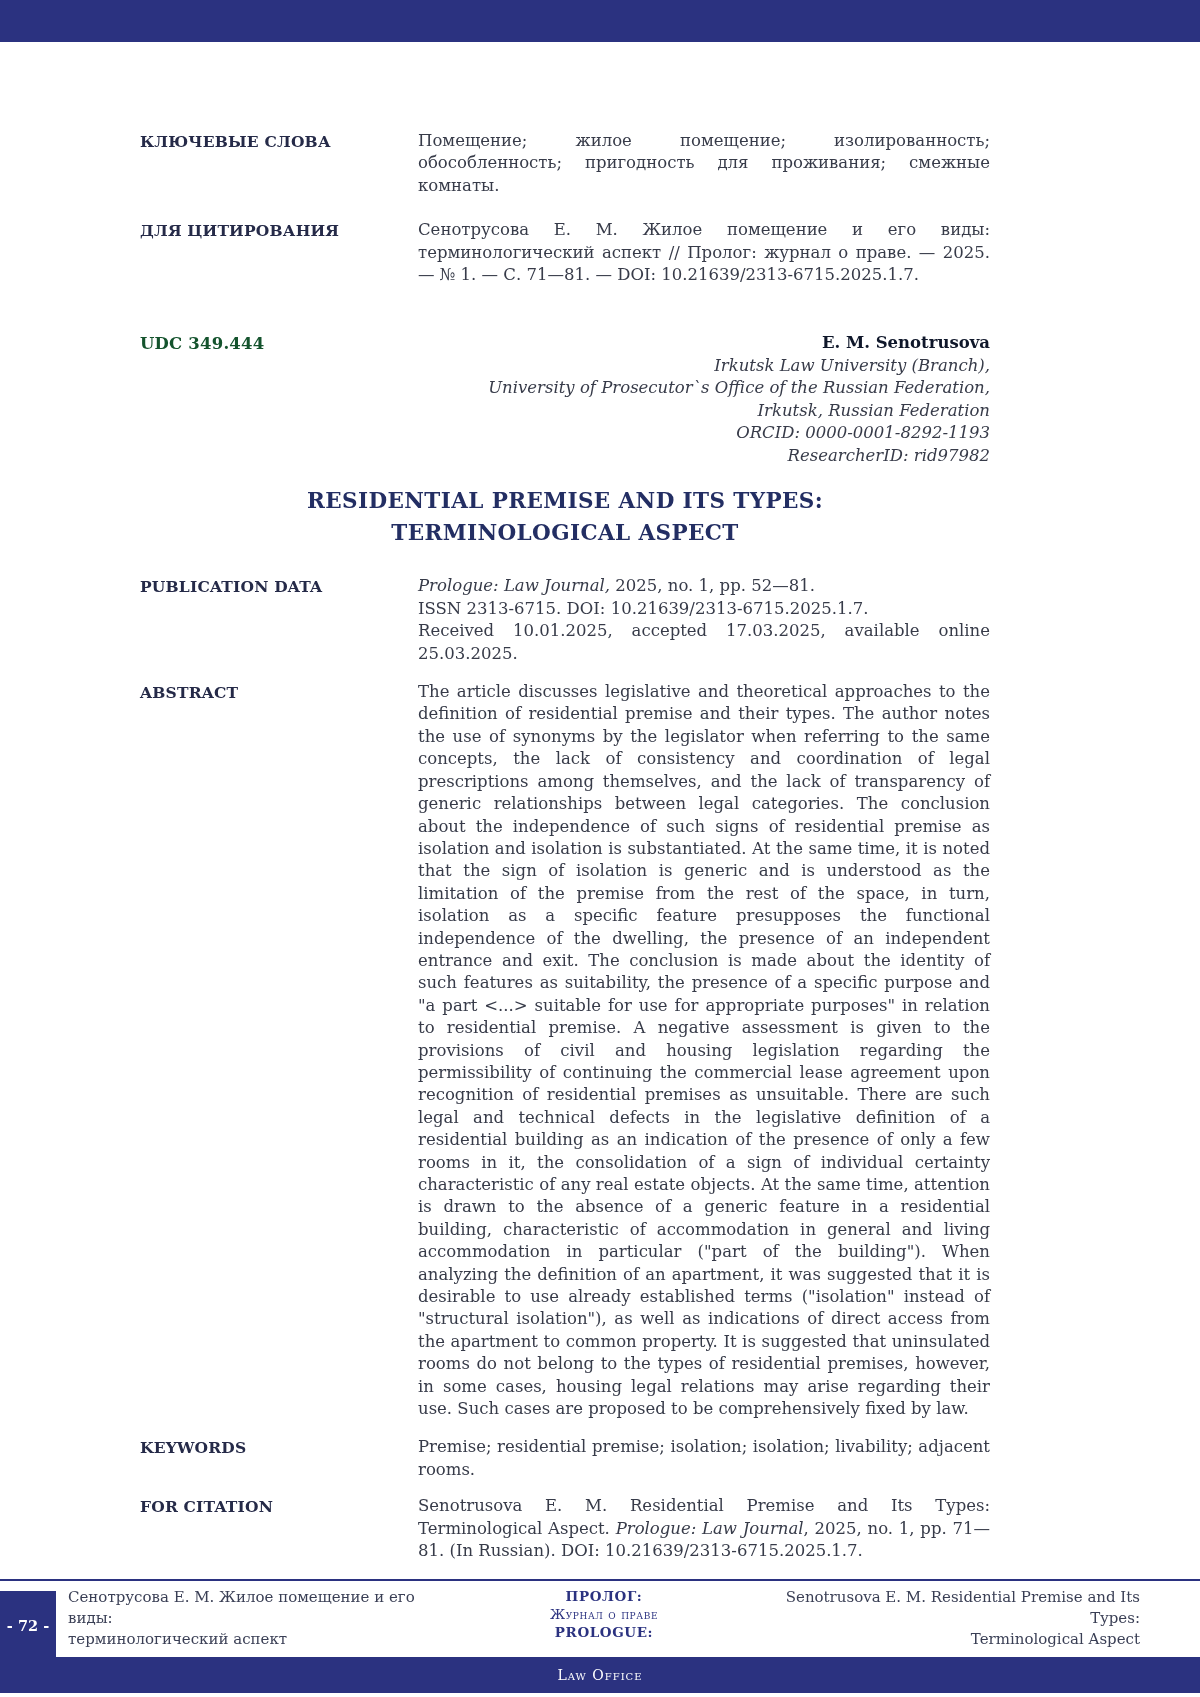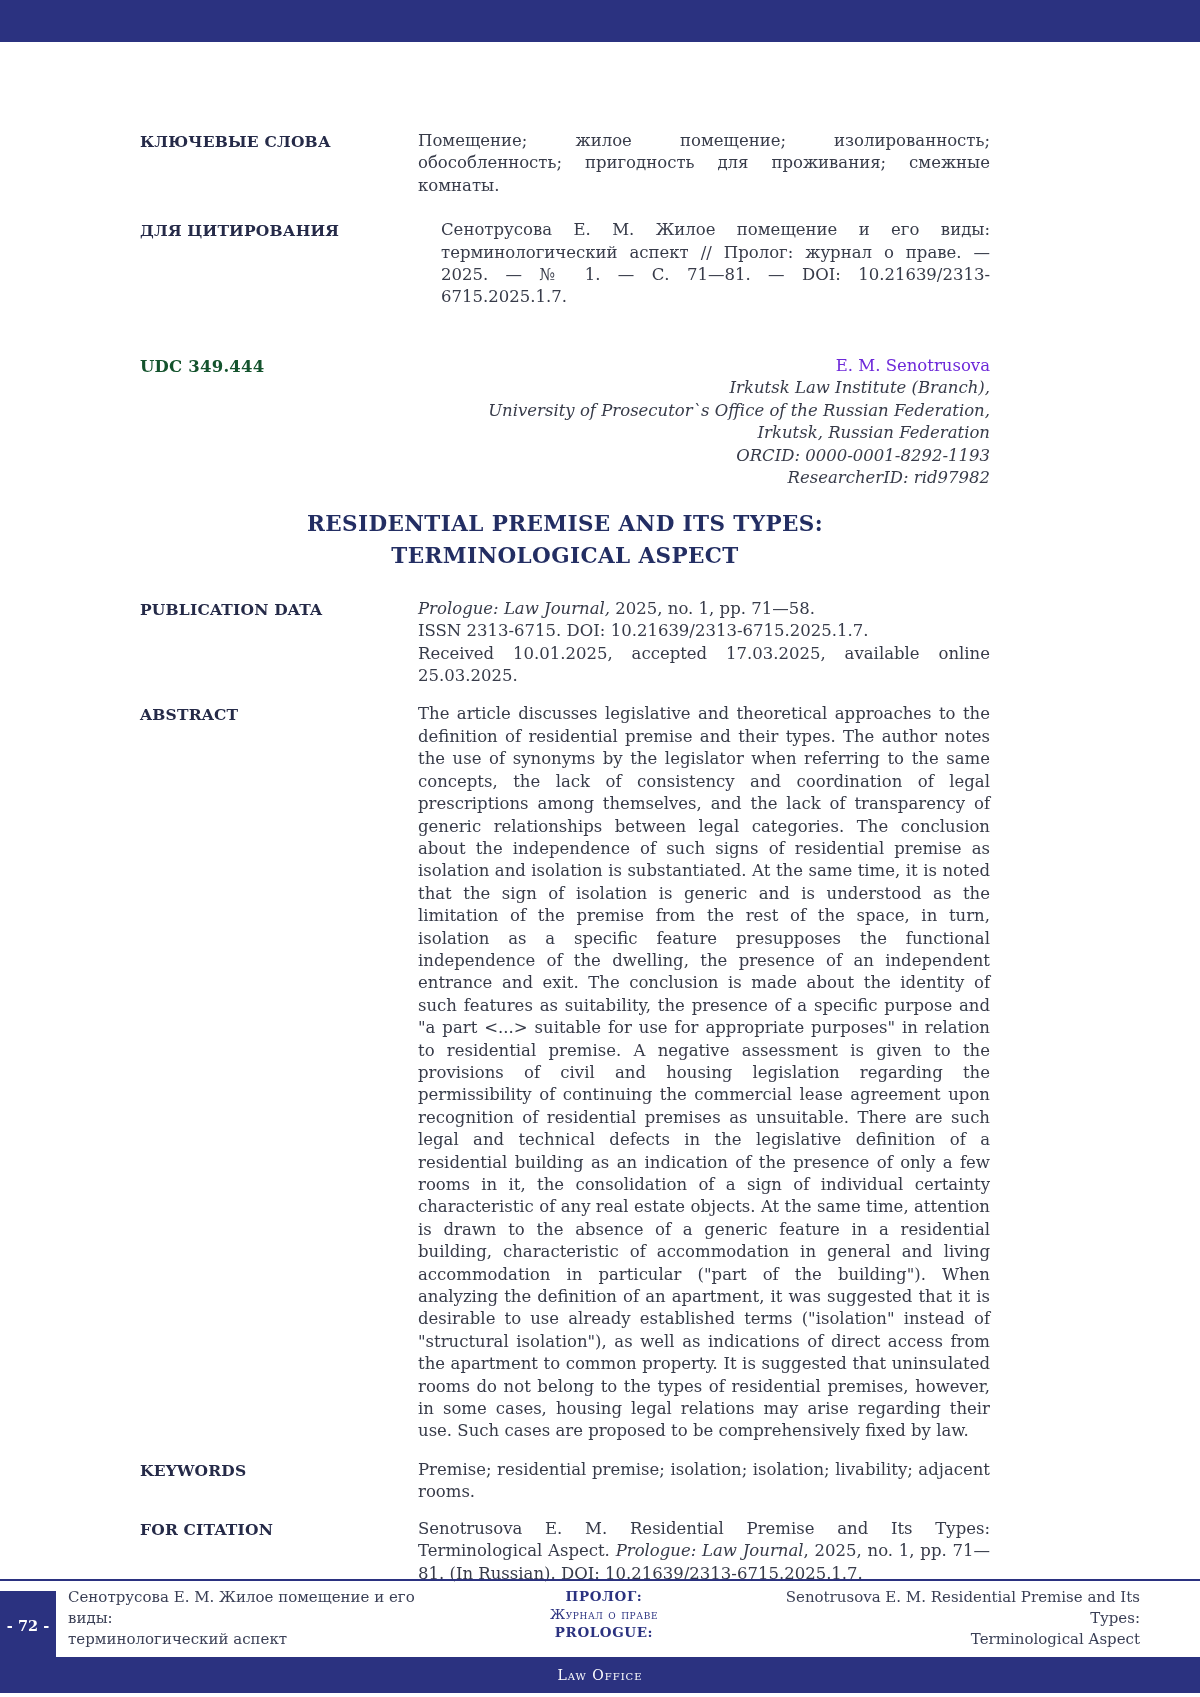--- a/index.html
+++ b/index.html
@@ -29,25 +29,25 @@
     color:#252a48;
     letter-spacing:.2px;
     padding-top:2px;
   }
   .text{
     font-size:16.5px;
     line-height:22.4px;
     text-align:justify;
   }
   .row-keywords-ru{margin-top:88px;margin-bottom:22px;}
-  .row-citation-ru{margin-bottom:46px;gap:23px;}
+  .row-citation-ru{margin-bottom:46px;}
   .row-udc{margin-bottom:18px;}
   .udc-label{font-size:16.5px;color:#14532d;}
   .author-block{text-align:right;font-size:16.5px;line-height:22.5px;}
-  .author-name{font-weight:normal;color:#6d28d9;}
+  .author-name{font-weight:bold;color:#0f172a;}
   .aff{font-style:italic;color:#373b49;}
   .title{
     text-align:center;
     font-size:21.5px;
     line-height:32px;
     font-weight:bold;
     color:#232e63;
     letter-spacing:.4px;
     margin:4px 0 26px 0;
   }
@@ -125,37 +125,37 @@
 
     <div class="row row-citation-ru">
       <div class="label">ДЛЯ ЦИТИРОВАНИЯ</div>
       <div class="text">Сенотрусова Е. М. Жилое помещение и его виды: терминологический аспект // Пролог: журнал о праве. — 2025. — № 1. — С. 71—81. — DOI: 10.21639/2313-6715.2025.1.7.</div>
     </div>
 
     <div class="row row-udc">
       <div class="label udc-label">UDC 349.444</div>
       <div class="author-block">
         <div class="author-name">E. M. Senotrusova</div>
-        <div class="aff">Irkutsk Law Institute (Branch),</div>
+        <div class="aff">Irkutsk Law University (Branch),</div>
         <div class="aff">University of Prosecutor`s Office of the Russian Federation,</div>
         <div class="aff">Irkutsk, Russian Federation</div>
         <div class="aff">ORCID: 0000-0001-8292-1193</div>
         <div class="aff">ResearcherID: rid97982</div>
       </div>
     </div>
 
     <div class="title">
       <span>RESIDENTIAL PREMISE AND ITS TYPES:</span><br>
       <span>TERMINOLOGICAL ASPECT</span>
     </div>
 
     <div class="row row-pubdata">
       <div class="label">PUBLICATION DATA</div>
       <div class="text">
-        <div class="pub-line"><span class="italic">Prologue: Law Journal,</span><span> 2025, no. 1, pp. 71—58.</span></div>
+        <div class="pub-line"><span class="italic">Prologue: Law Journal,</span><span> 2025, no. 1, pp. 52—81.</span></div>
         <div class="pub-line">ISSN 2313-6715. DOI: 10.21639/2313-6715.2025.1.7.</div>
         <div class="pub-line">Received 10.01.2025, accepted 17.03.2025, available online 25.03.2025.</div>
       </div>
     </div>
 
     <div class="row row-abstract">
       <div class="label">ABSTRACT</div>
       <div class="text">The article discusses legislative and theoretical approaches to the definition of residential premise and their types. The author notes the use of synonyms by the legislator when referring to the same concepts, the lack of consistency and coordination of legal prescriptions among themselves, and the lack of transparency of generic relationships between legal categories. The conclusion about the independence of such signs of residential premise as isolation and isolation is substantiated. At the same time, it is noted that the sign of isolation is generic and is understood as the limitation of the premise from the rest of the space, in turn, isolation as a specific feature presupposes the functional independence of the dwelling, the presence of an independent entrance and exit. The conclusion is made about the identity of such features as suitability, the presence of a specific purpose and "a part &lt;...&gt; suitable for use for appropriate purposes" in relation to residential premise. A negative assessment is given to the provisions of civil and housing legislation regarding the permissibility of continuing the commercial lease agreement upon recognition of residential premises as unsuitable. There are such legal and technical defects in the legislative definition of a residential building as an indication of the presence of only a few rooms in it, the consolidation of a sign of individual certainty characteristic of any real estate objects. At the same time, attention is drawn to the absence of a generic feature in a residential building, characteristic of accommodation in general and living accommodation in particular ("part of the building"). When analyzing the definition of an apartment, it was suggested that it is desirable to use already established terms ("isolation" instead of "structural isolation"), as well as indications of direct access from the apartment to common property. It is suggested that uninsulated rooms do not belong to the types of residential premises, however, in some cases, housing legal relations may arise regarding their use. Such cases are proposed to be comprehensively fixed by law.</div>
     </div>
 

